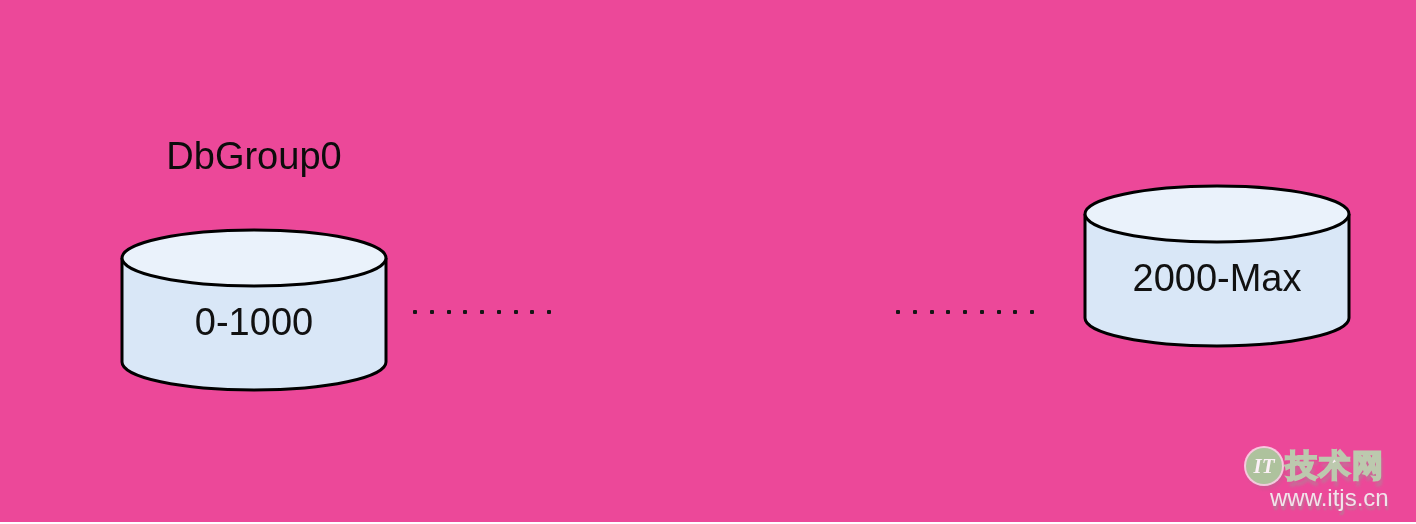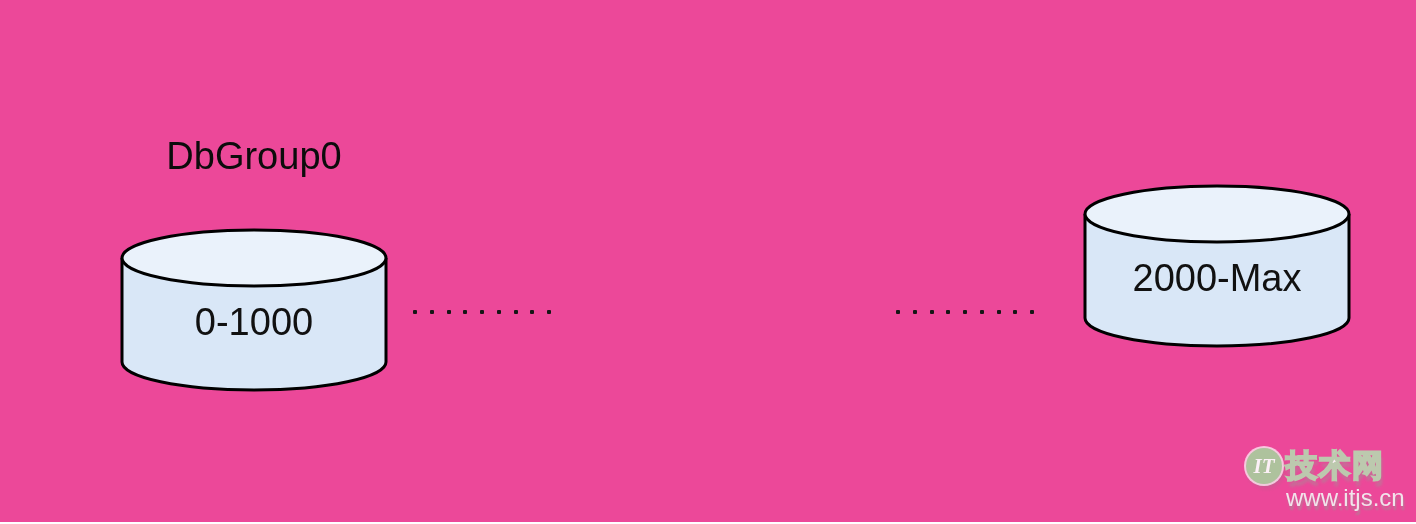--- a/index.html
+++ b/index.html
@@ -44,21 +44,21 @@
   }
   .wm-name{
     margin-left:4px;
     font-size:31px;font-weight:bold;letter-spacing:2px;
     color:#fdfdfd;
     -webkit-text-stroke:2px #b8d5b0;
     text-shadow:2px 6px 3px rgba(150,158,150,0.5);
     white-space:nowrap;
   }
   .wm-url{
-    margin-left:40px;margin-top:-3px;
+    margin-left:24px;margin-top:-3px;
     font-size:24px;color:#f2f2f2;
     text-shadow:1px 4px 2px rgba(148,156,148,0.6);
     white-space:nowrap;
   }
 </style>
 </head>
 <body>
 
 <div class="canvas">
 

